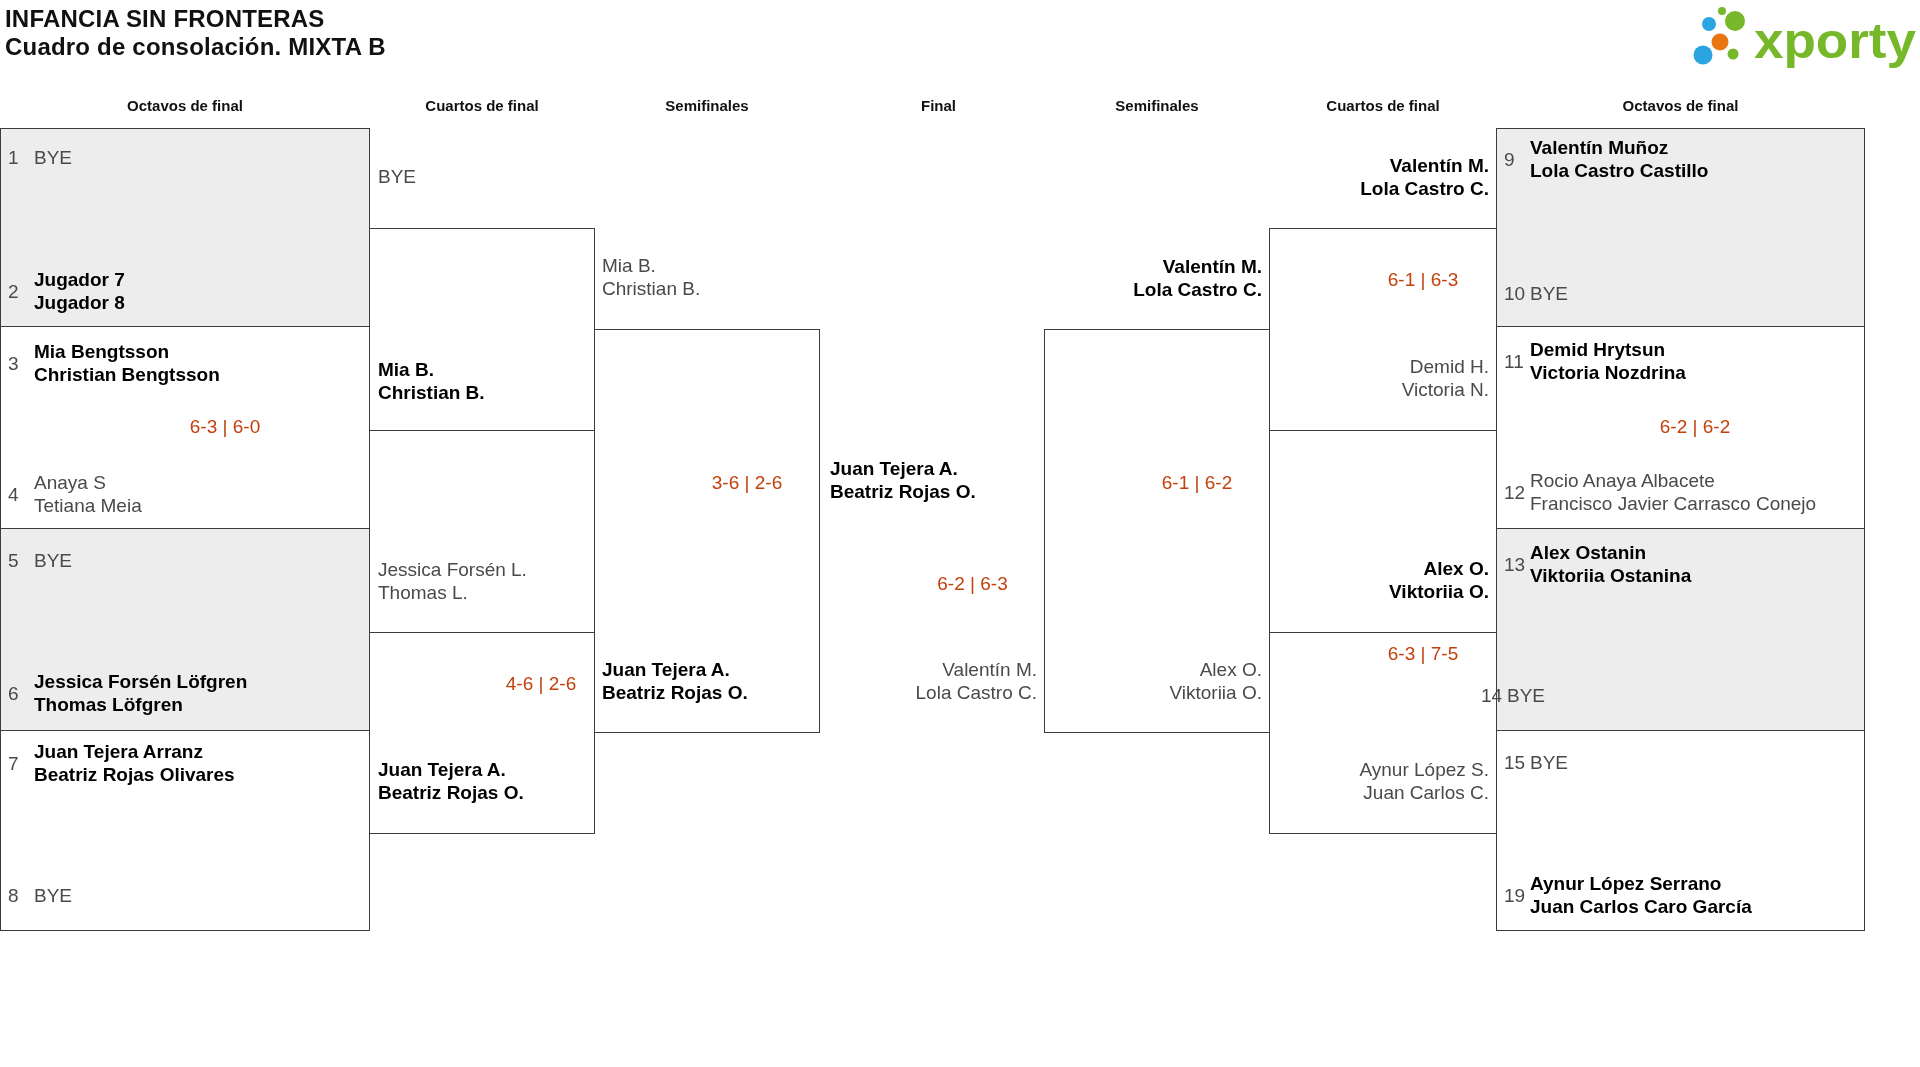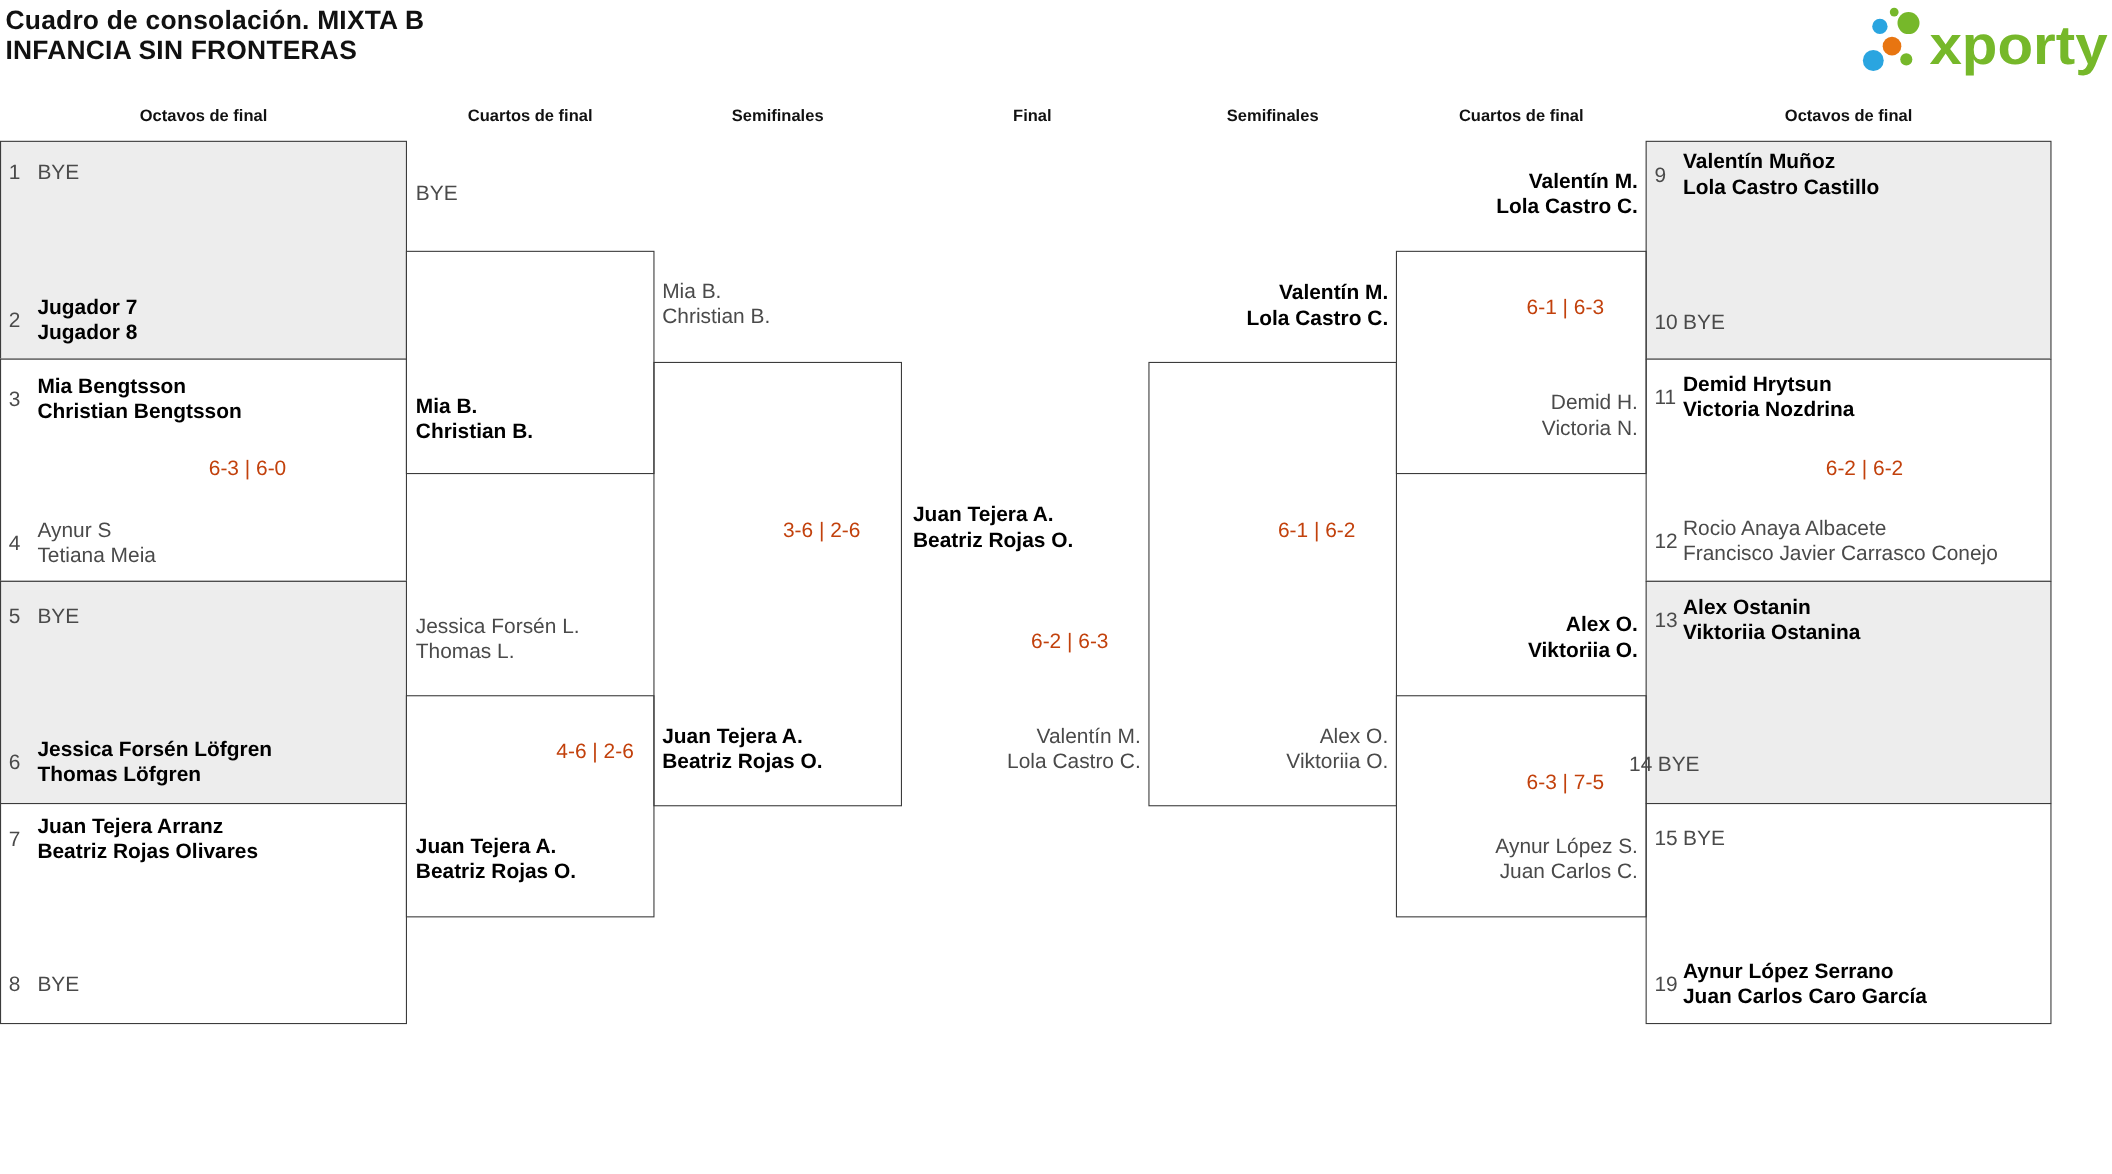--- a/index.html
+++ b/index.html
@@ -20,22 +20,22 @@
   .lbl{position:absolute;font-size:19px;line-height:23px;color:#4a4a4a;white-space:nowrap;}
   .lbl.r{text-align:right;}
   .lbl.bold{font-weight:700;color:#000;}
   .score{position:absolute;font-size:19px;line-height:23px;color:#c2410c;text-align:center;padding-left:40px;}
   .logo{position:absolute;left:1682px;top:2px;}
 </style>
 </head>
 <body>
 
 <div class="title">
+  <div>INFANCIA SIN FRONTERAS</div>
   <div>Cuadro de consolación. MIXTA B</div>
-  <div>INFANCIA SIN FRONTERAS</div>
 </div>
 
 <div class="logo">
   <svg width="240" height="72" viewBox="0 0 240 72">
     <circle cx="27" cy="22" r="7" fill="#2aa5e0"></circle>
     <circle cx="40" cy="9" r="4" fill="#76b82a"></circle>
     <circle cx="53" cy="19" r="10" fill="#76b82a"></circle>
     <circle cx="38" cy="40" r="8.5" fill="#e87511"></circle>
     <circle cx="21" cy="53" r="9.5" fill="#2aa5e0"></circle>
     <circle cx="51" cy="52" r="5.5" fill="#76b82a"></circle>
@@ -87,21 +87,21 @@
   <span class="seed">3</span>
   <div class="names bold">
     <div>Mia Bengtsson</div>
     <div>Christian Bengtsson</div>
   </div>
 </div>
 <div class="score" style="left:0;top:415px;width:370px">6-3 | 6-0</div>
 <div class="entry" style="left:8px;top:471px">
   <span class="seed">4</span>
   <div class="names">
-    <div>Aynur S</div>
+    <div>Anaya S</div>
     <div>Tetiana Meia</div>
   </div>
 </div>
 
 <div class="entry" style="left:8px;top:549px">
   <span class="seed">5</span>
   <div class="names">
     <div>BYE</div>
   </div>
 </div>
@@ -210,21 +210,21 @@
 <div class="score" style="left:1269px;top:268px;width:228px">6-1 | 6-3</div>
 <div class="lbl r" style="left:1269px;top:355px;width:220px">
   <div>Demid H.</div>
   <div>Victoria N.</div>
 </div>
 
 <div class="lbl r bold" style="left:1269px;top:557px;width:220px">
   <div>Alex O.</div>
   <div>Viktoriia O.</div>
 </div>
-<div class="score" style="left:1269px;top:700px;width:228px">6-3 | 7-5</div>
+<div class="score" style="left:1269px;top:642px;width:228px">6-3 | 7-5</div>
 <div class="lbl r" style="left:1269px;top:758px;width:220px">
   <div>Aynur López S.</div>
   <div>Juan Carlos C.</div>
 </div>
 
 <div class="lbl" style="left:602px;top:254px">
   <div>Mia B.</div>
   <div>Christian B.</div>
 </div>
 <div class="score" style="left:594px;top:471px;width:226px">3-6 | 2-6</div>

